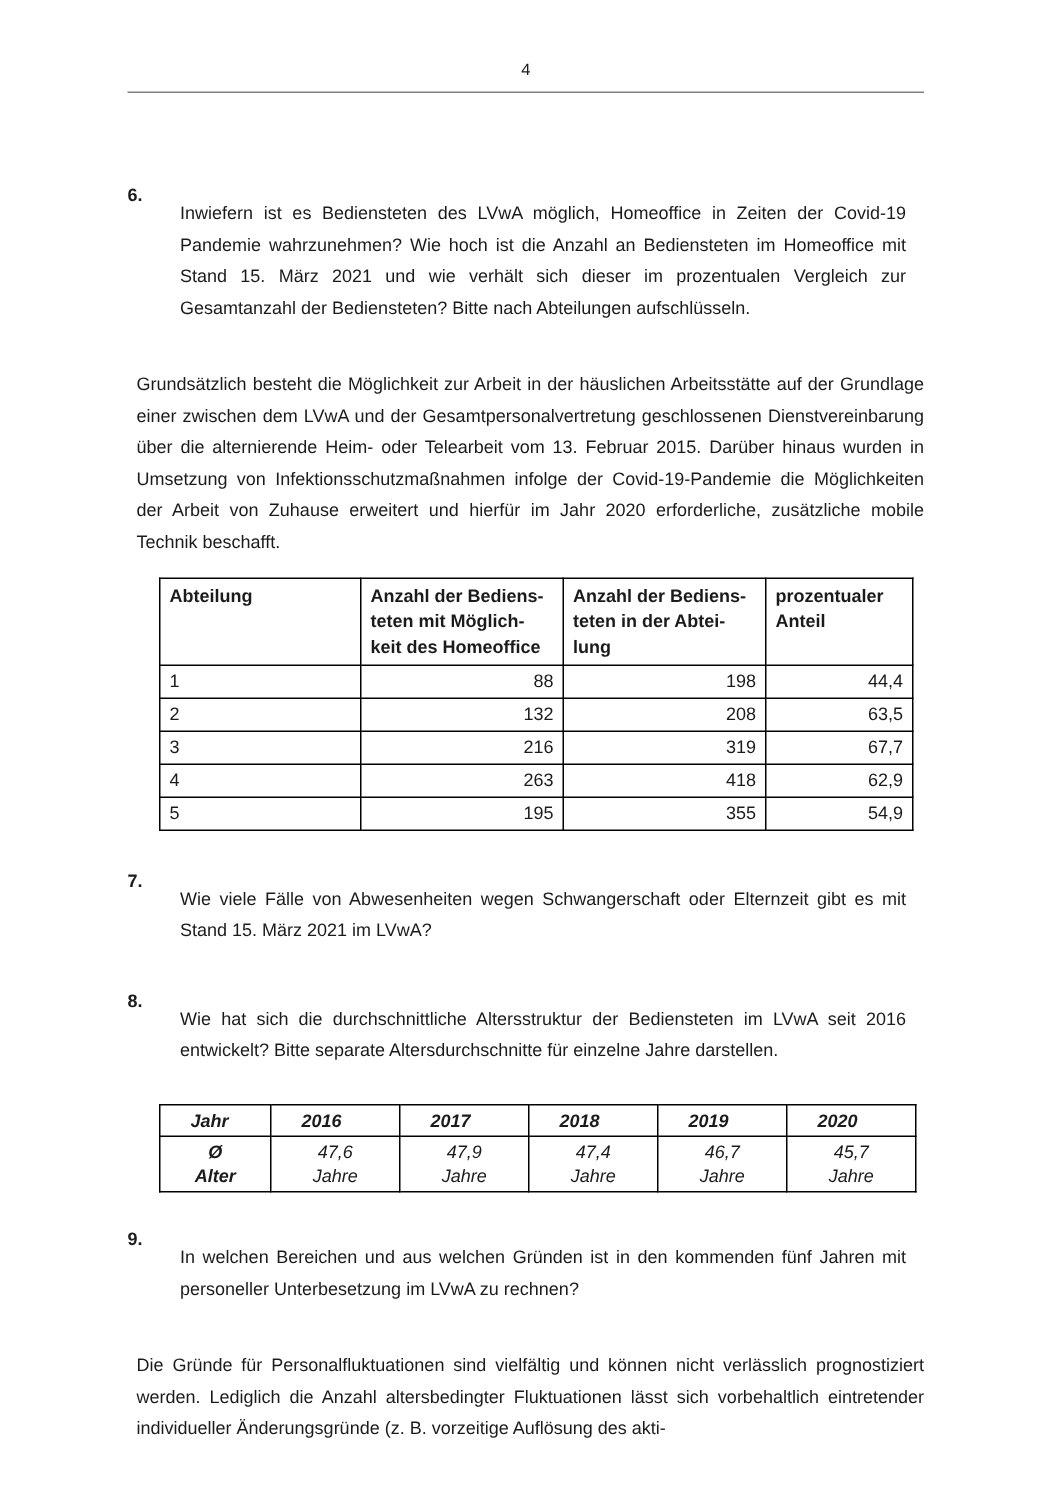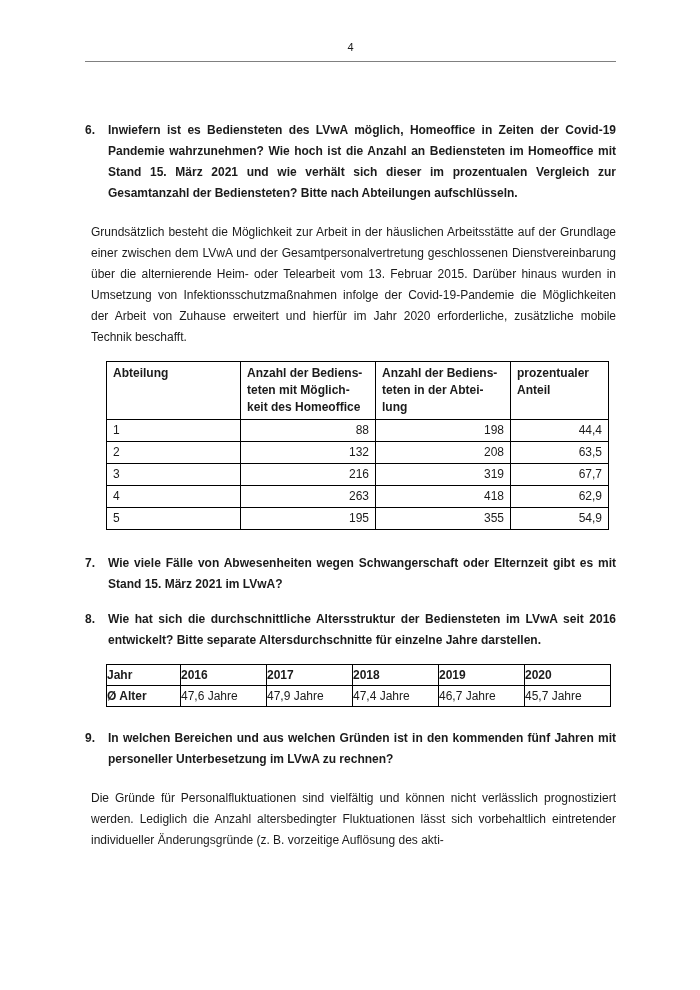--- a/index.html
+++ b/index.html
@@ -27,23 +27,23 @@
     border-top: 1px solid #808080;
     margin: 0;
   }
   .qrow { display: flex; }
   .qnum {
     flex: 0 0 23px;
     width: 23px;
     font-weight: bold;
   }
   .qtext {
-    margin: 0;
+    margin: 12px;
     flex: 1;
-    font-weight: bold;
+    font-weight: normal;
     text-align: justify;
   }
   .answer {
     margin: 18px 0 0 6px;
     text-align: justify;
   }
   .sec6 { margin-top: 58px; }
   .sec7 { margin-top: 23px; }
   .sec8 { margin-top: 14px; }
   .sec9 { margin-top: 21px; }
@@ -51,34 +51,35 @@
     border-collapse: collapse;
     margin: 13px 0 0 21px;
     table-layout: fixed;
   }
   th, td {
     border: 1px solid #000000;
     padding: 2px 6px;
     font-size: 12px;
     line-height: 17px;
     overflow: hidden;
+    text-align: center;
   }
   th {
     font-weight: bold;
     text-align: left;
     vertical-align: top;
     white-space: pre-line;
     padding: 3px 6px;
     margin-top: 14px;
   }
   td.num { text-align: right; padding-left: 45px; }
   td.left { text-align: left; }
   tr.sum td { font-weight: bold; }
   td.sumlabel { text-align: right; font-weight: bold; }
-  .t2 th, .t2 td { line-height: 16px; padding: 2px 0; }
+  .t2 th, .t2 td { line-height: 16px; padding: 2px 20px; font-style: italic; }
   .t2 td.bold { font-weight: bold; }
 </style>
 </head>
 <body>
 
 <div class="page">
 
   <div class="page-number">4</div>
   <hr class="rule">
 

